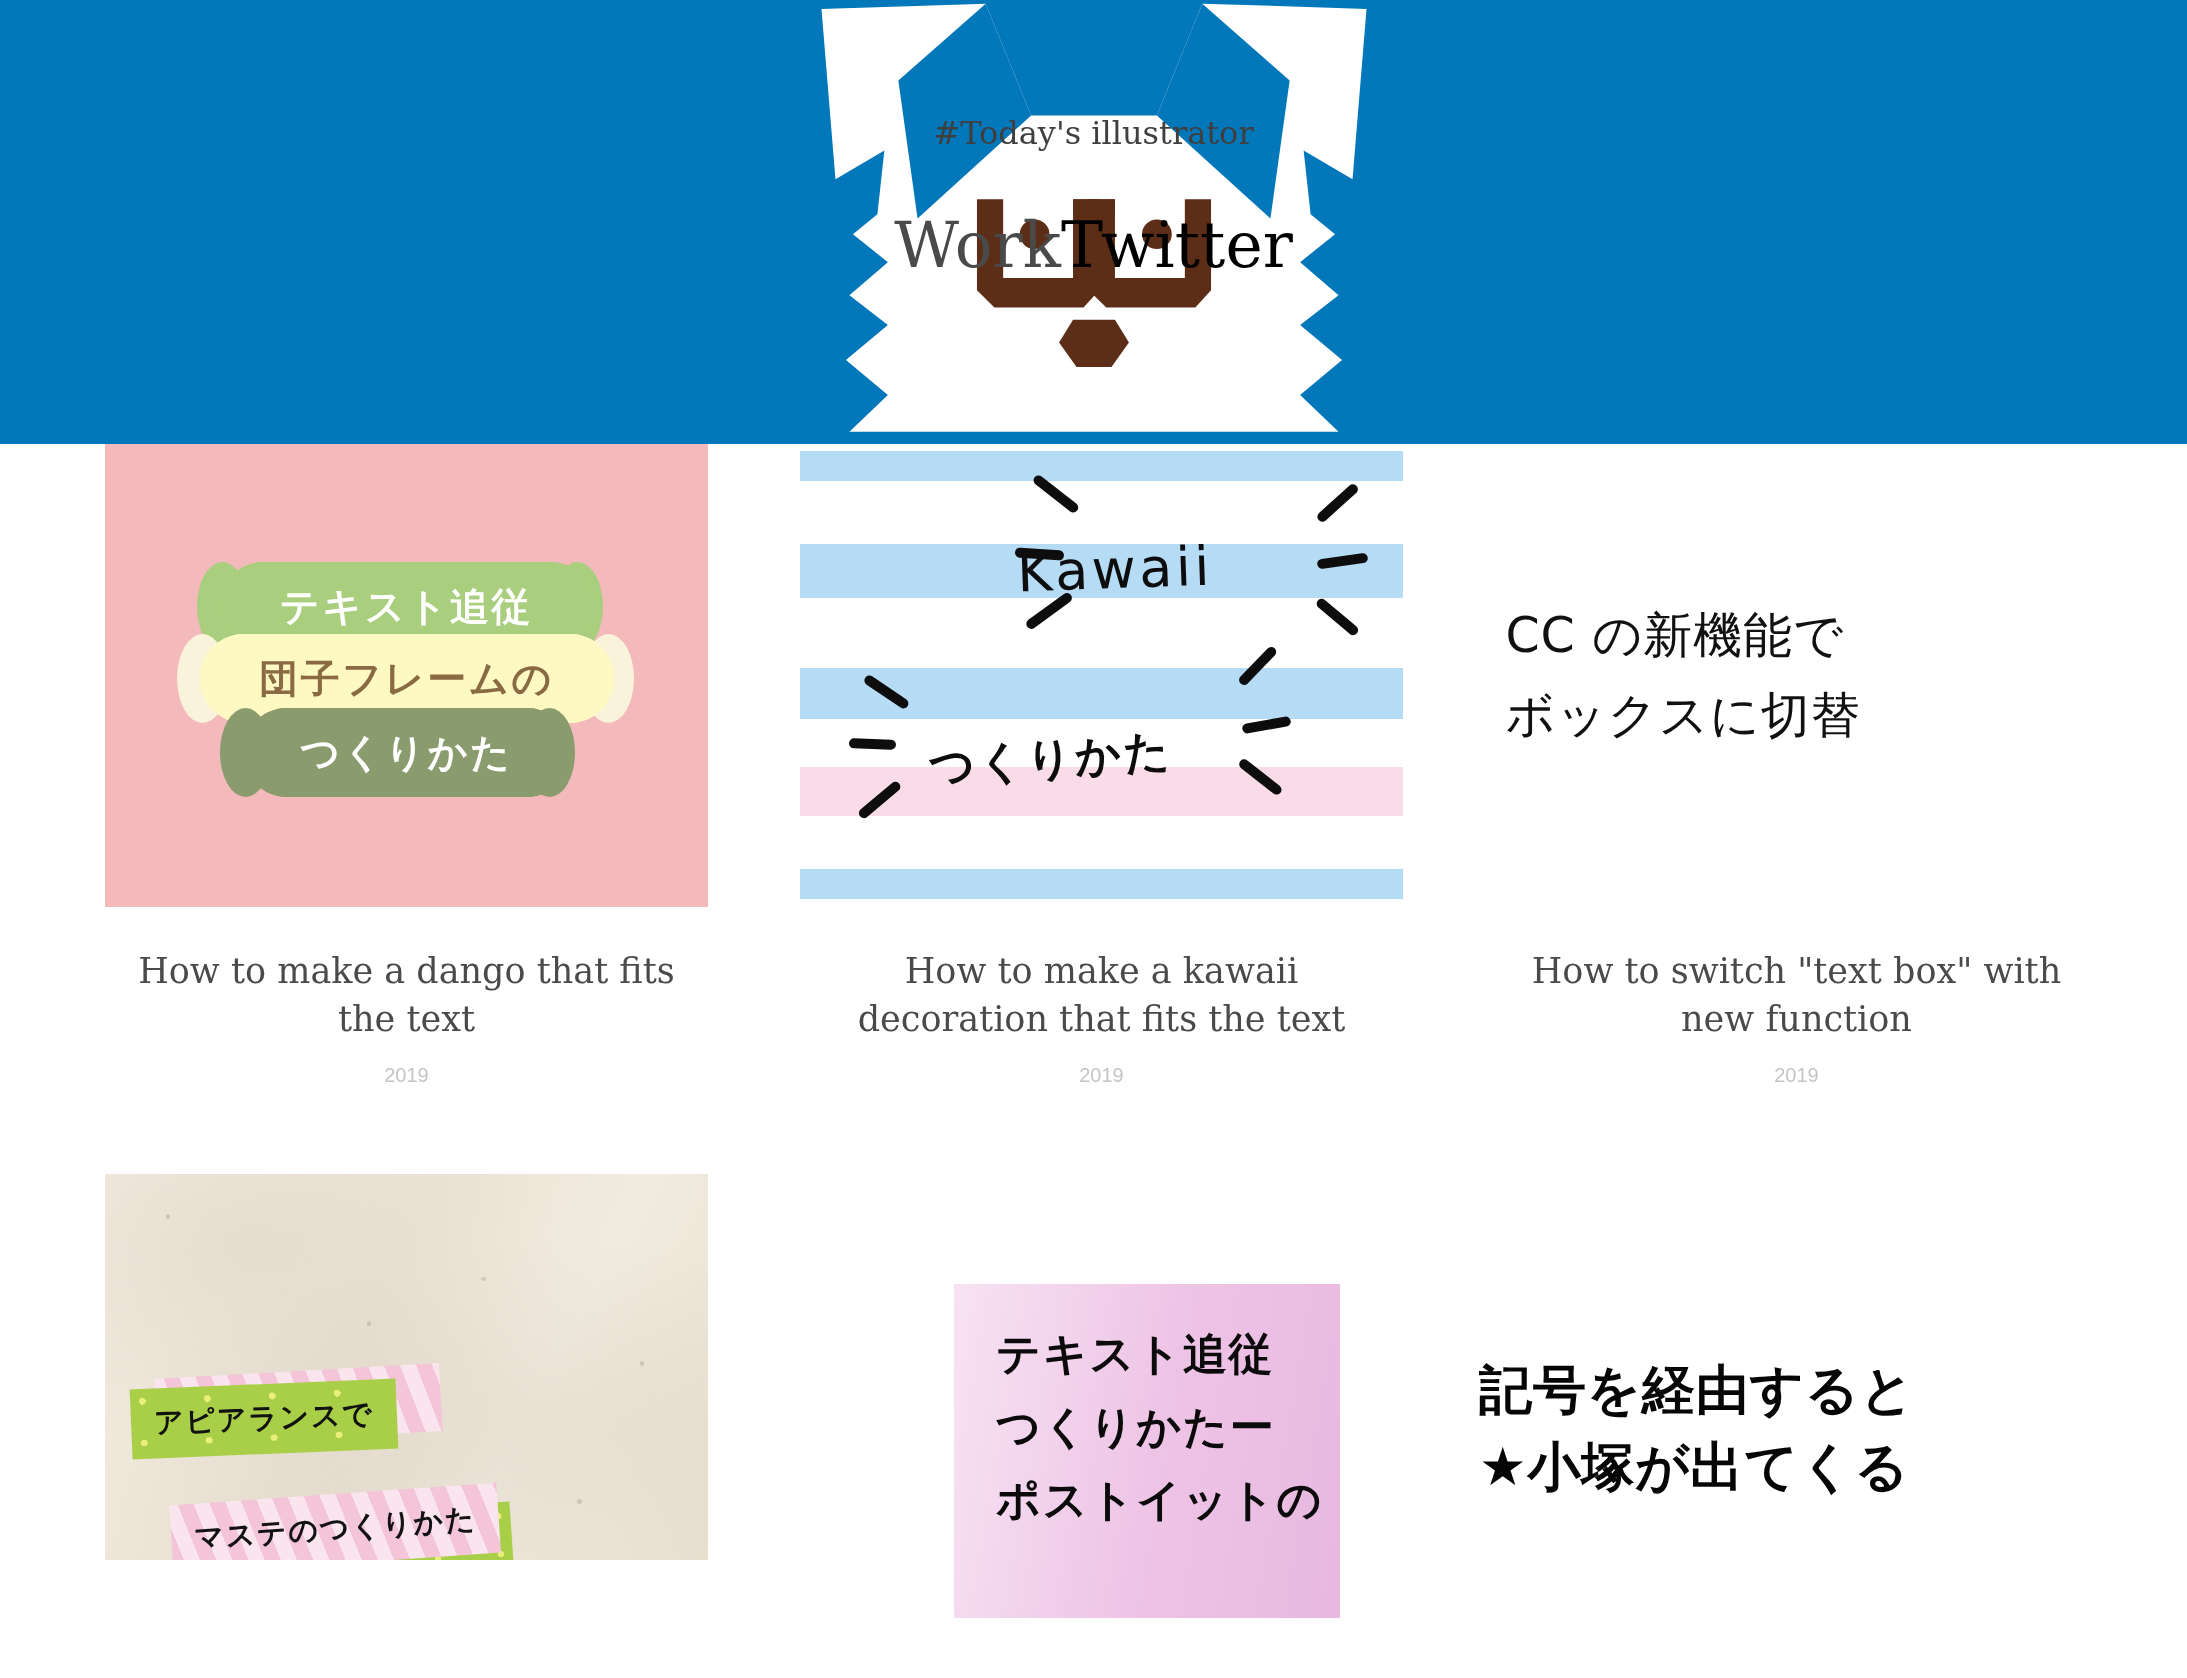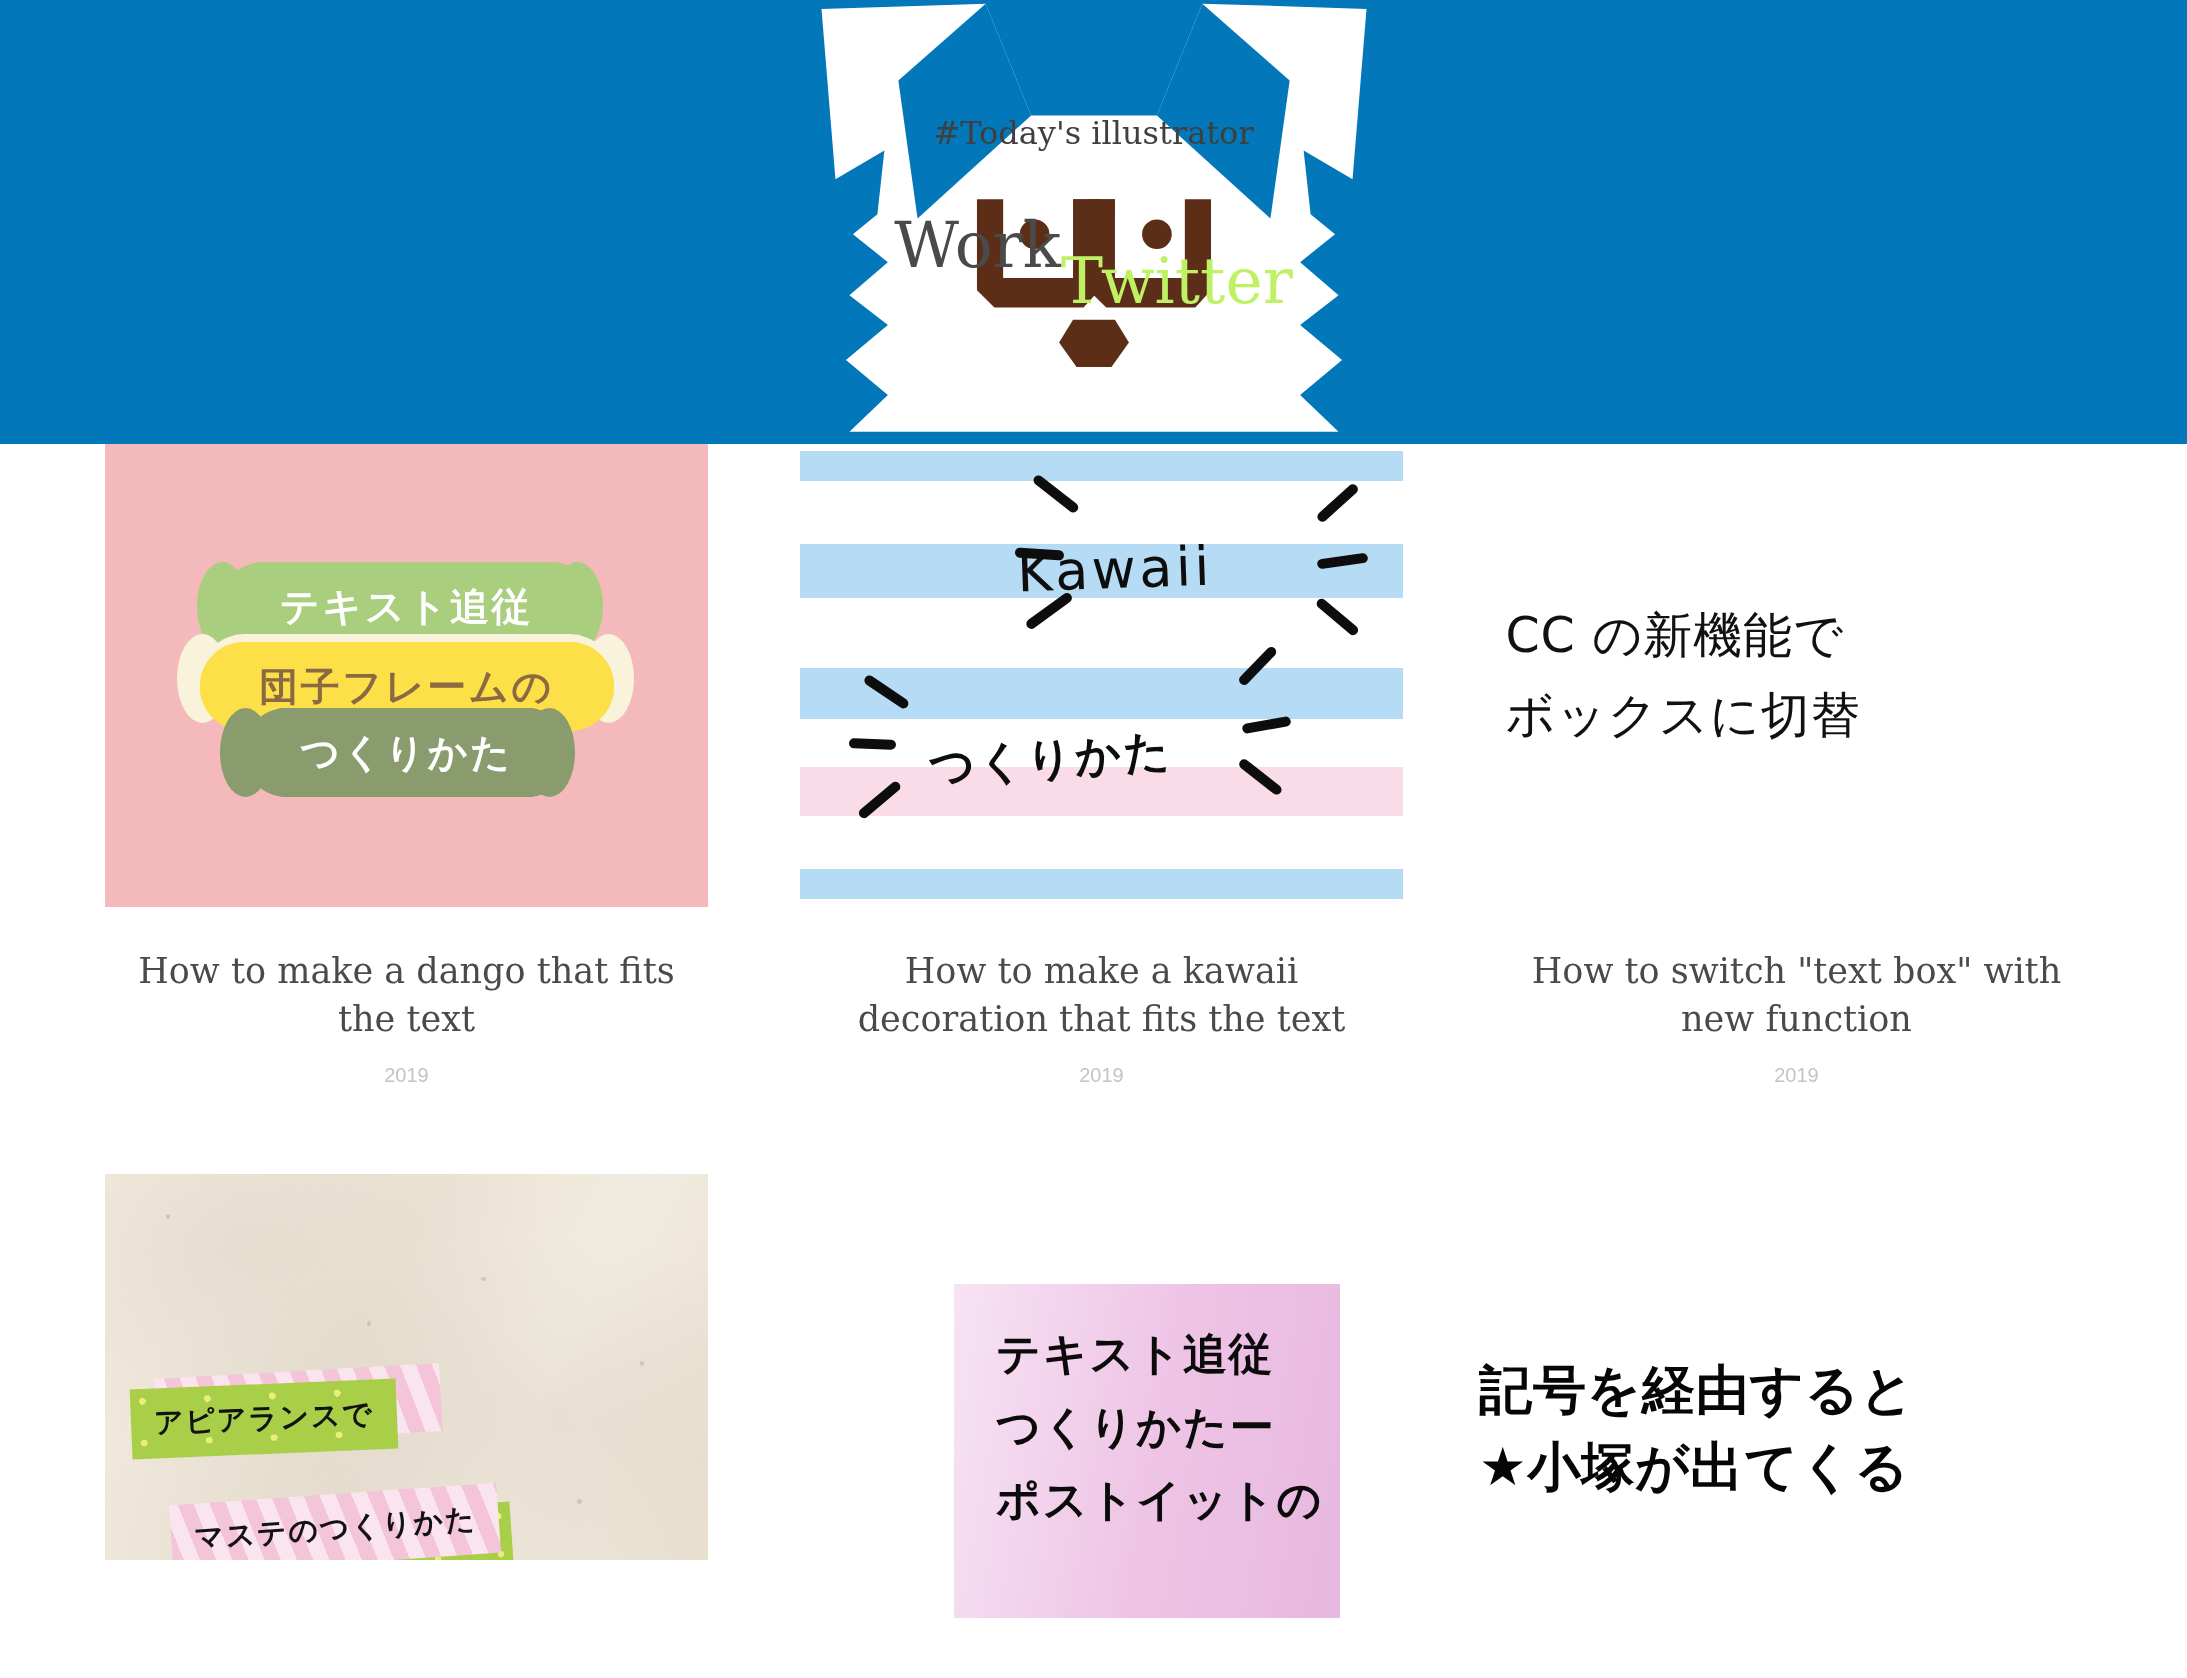--- a/index.html
+++ b/index.html
@@ -52,21 +52,21 @@
     white-space:nowrap;
   }
   .nav-link {
     font-family:"DejaVu Serif", serif;
     font-size:63px;
     line-height:1;
     text-decoration:none;
     cursor:pointer;
   }
   .nav-link.active { color:#4a4a4a; }
-  .nav-link.inactive { color:#bef264;margin-top:36px; }
+  .nav-link.inactive { color:#000000; }
 
   
   .grid {
     position:relative;
     width:2187px;
     padding:0 105px;
   }
   .row {
     display:flex;
     align-items:flex-start;
@@ -139,21 +139,21 @@
     content:"";
     position:absolute;
     top:0;
     width:100%;
     height:100%;
     border-radius:inherit;
     background:inherit;
     z-index:-1;
   }
   .b1 { top:118px; background:#a9ce7d; color:#ffffff; }
-  .b2 { top:198px; background:#fde047; color:#8a6a42; }
+  .b2 { top:190px; background:#fef9c3; color:#8a6a42; }
   .b3 { top:264px; background:#8a9b6d; color:#ffffff; }
 
   .scallop {
     position:absolute;
     left:50%;
     transform:translateX(-50%);
     height:89px;
     border-radius:45px;
   }
   .scallop i {

